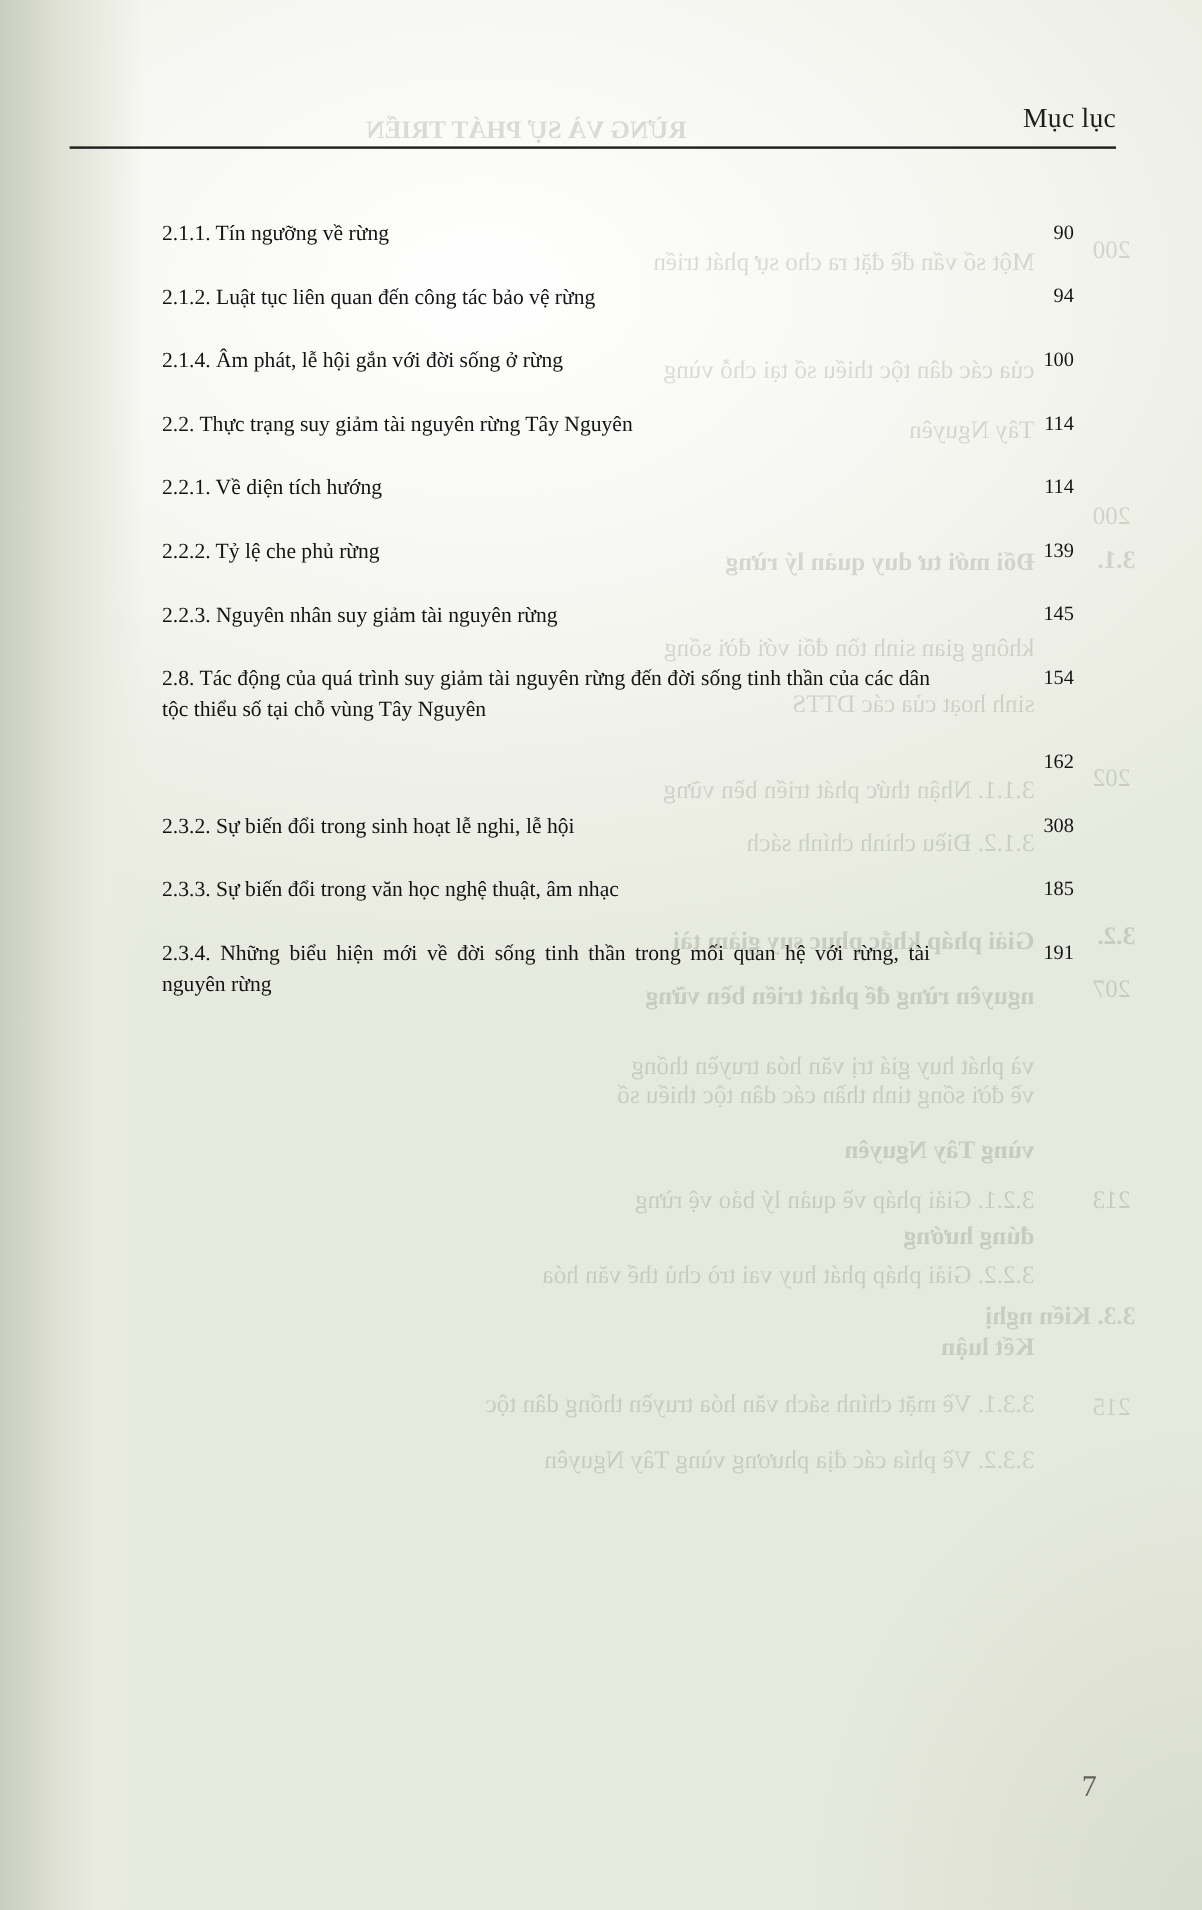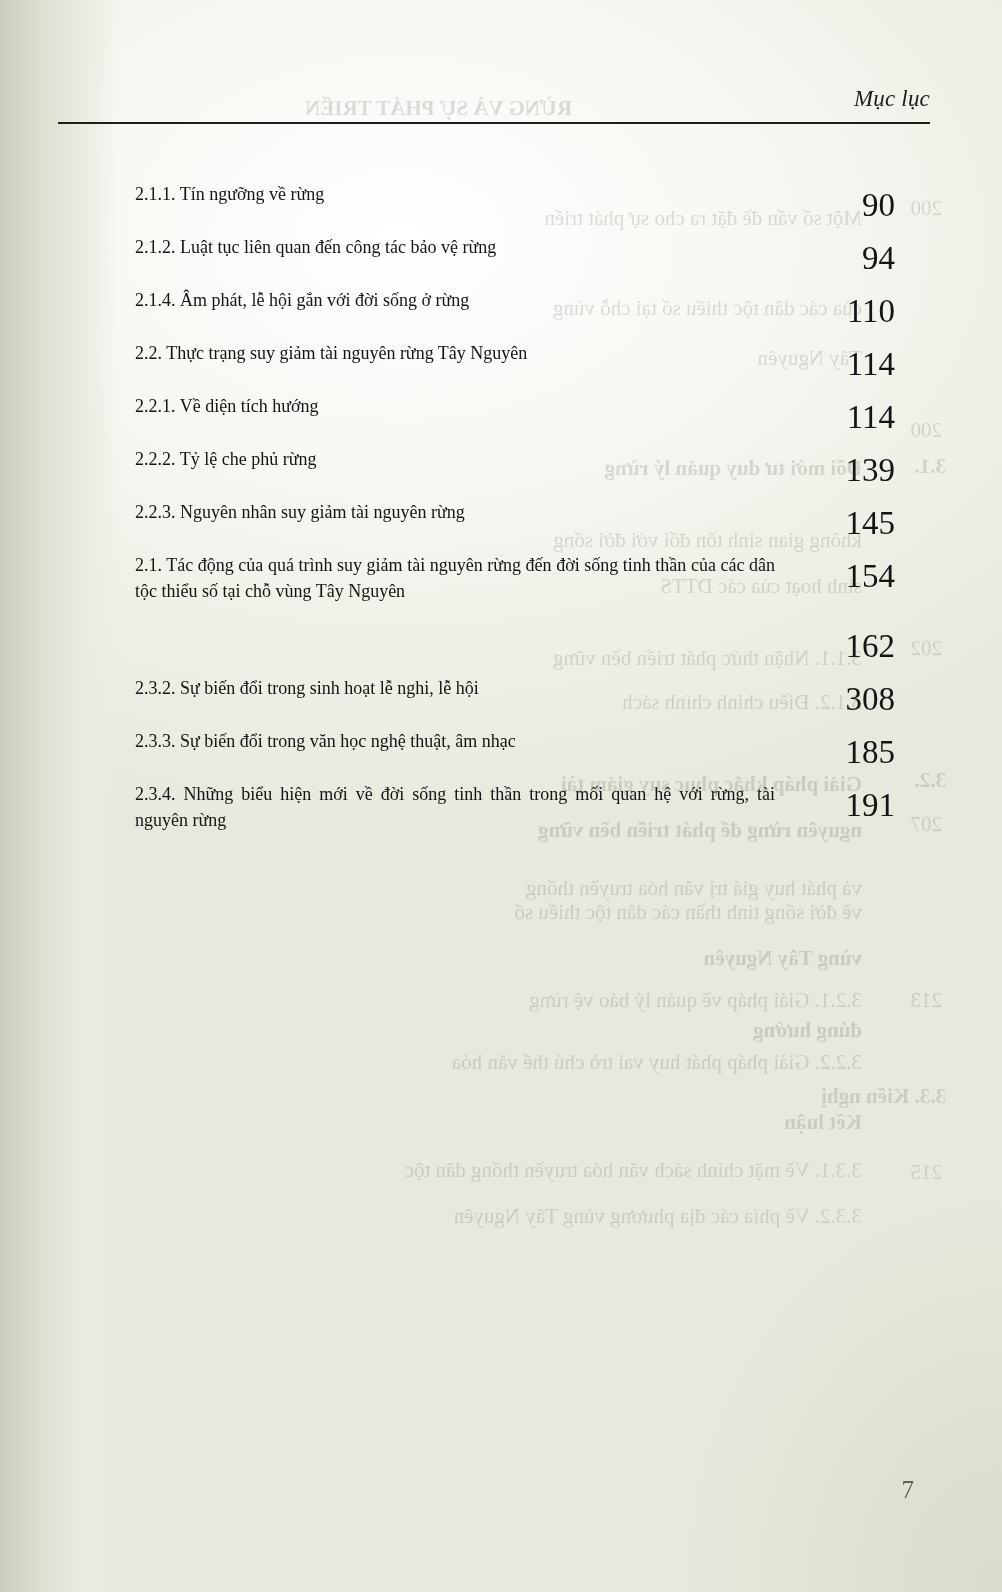--- a/index.html
+++ b/index.html
@@ -64,21 +64,20 @@
     top: 86px;
     left: 58px;
     right: 72px;
     height: 42px;
   }
   .header-title {
     position: absolute;
     right: 0;
     top: 0;
     font-size: 23px;
-    font-style: italic;
     color: #1d1d1b;
     letter-spacing: 0.2px;
     margin-left: 28px;
   }
   .header-rule {
     position: absolute;
     left: 0;
     right: 0;
     top: 36px;
     height: 2px;
@@ -105,21 +104,21 @@
     text-align: justify;
     text-justify: inter-word;
   }
   .toc-entry.nojust .toc-text { text-align: left; }
   .toc-page {
     position: absolute;
     top: 0;
     right: 0;
     width: 70px;
     text-align: right;
-    font-size: 33px;
+    font-size: 17px;
     line-height: 1.42;
     color: #141414;
   }
 
   .folio {
     position: absolute;
     right: 88px;
     bottom: 88px;
     font-size: 25px;
     color: #141414;
@@ -171,40 +170,40 @@
       <div class="toc-entry nojust">
         <div class="toc-text">2.1.1. Tín ngưỡng về rừng</div>
         <div class="toc-page">90</div>
       </div>
       <div class="toc-entry">
         <div class="toc-text">2.1.2. Luật tục liên quan đến công tác bảo vệ rừng</div>
         <div class="toc-page">94</div>
       </div>
       <div class="toc-entry nojust">
         <div class="toc-text">2.1.4. Âm phát, lễ hội gắn với đời sống ở rừng</div>
-        <div class="toc-page">110</div>
+        <div class="toc-page">100</div>
       </div>
       <div class="toc-entry">
         <div class="toc-text">2.2. Thực trạng suy giảm tài nguyên rừng Tây Nguyên</div>
         <div class="toc-page">114</div>
       </div>
       <div class="toc-entry nojust">
         <div class="toc-text">2.2.1. Về diện tích hướng</div>
         <div class="toc-page">114</div>
       </div>
       <div class="toc-entry nojust">
         <div class="toc-text">2.2.2. Tỷ lệ che phủ rừng</div>
         <div class="toc-page">139</div>
       </div>
       <div class="toc-entry nojust">
         <div class="toc-text">2.2.3. Nguyên nhân suy giảm tài nguyên rừng</div>
         <div class="toc-page">145</div>
       </div>
       <div class="toc-entry">
-        <div class="toc-text">2.1. Tác động của quá trình suy giảm tài nguyên rừng đến đời sống tinh thần của các dân tộc thiểu số tại chỗ vùng Tây Nguyên</div>
+        <div class="toc-text">2.8. Tác động của quá trình suy giảm tài nguyên rừng đến đời sống tinh thần của các dân tộc thiểu số tại chỗ vùng Tây Nguyên</div>
         <div class="toc-page">154</div>
       </div>
       <div class="toc-entry nojust">
         <div class="toc-page">162</div>
       </div>
       <div class="toc-entry">
         <div class="toc-text">2.3.2. Sự biến đổi trong sinh hoạt lễ nghi, lễ hội</div>
         <div class="toc-page">308</div>
       </div>
       <div class="toc-entry">

